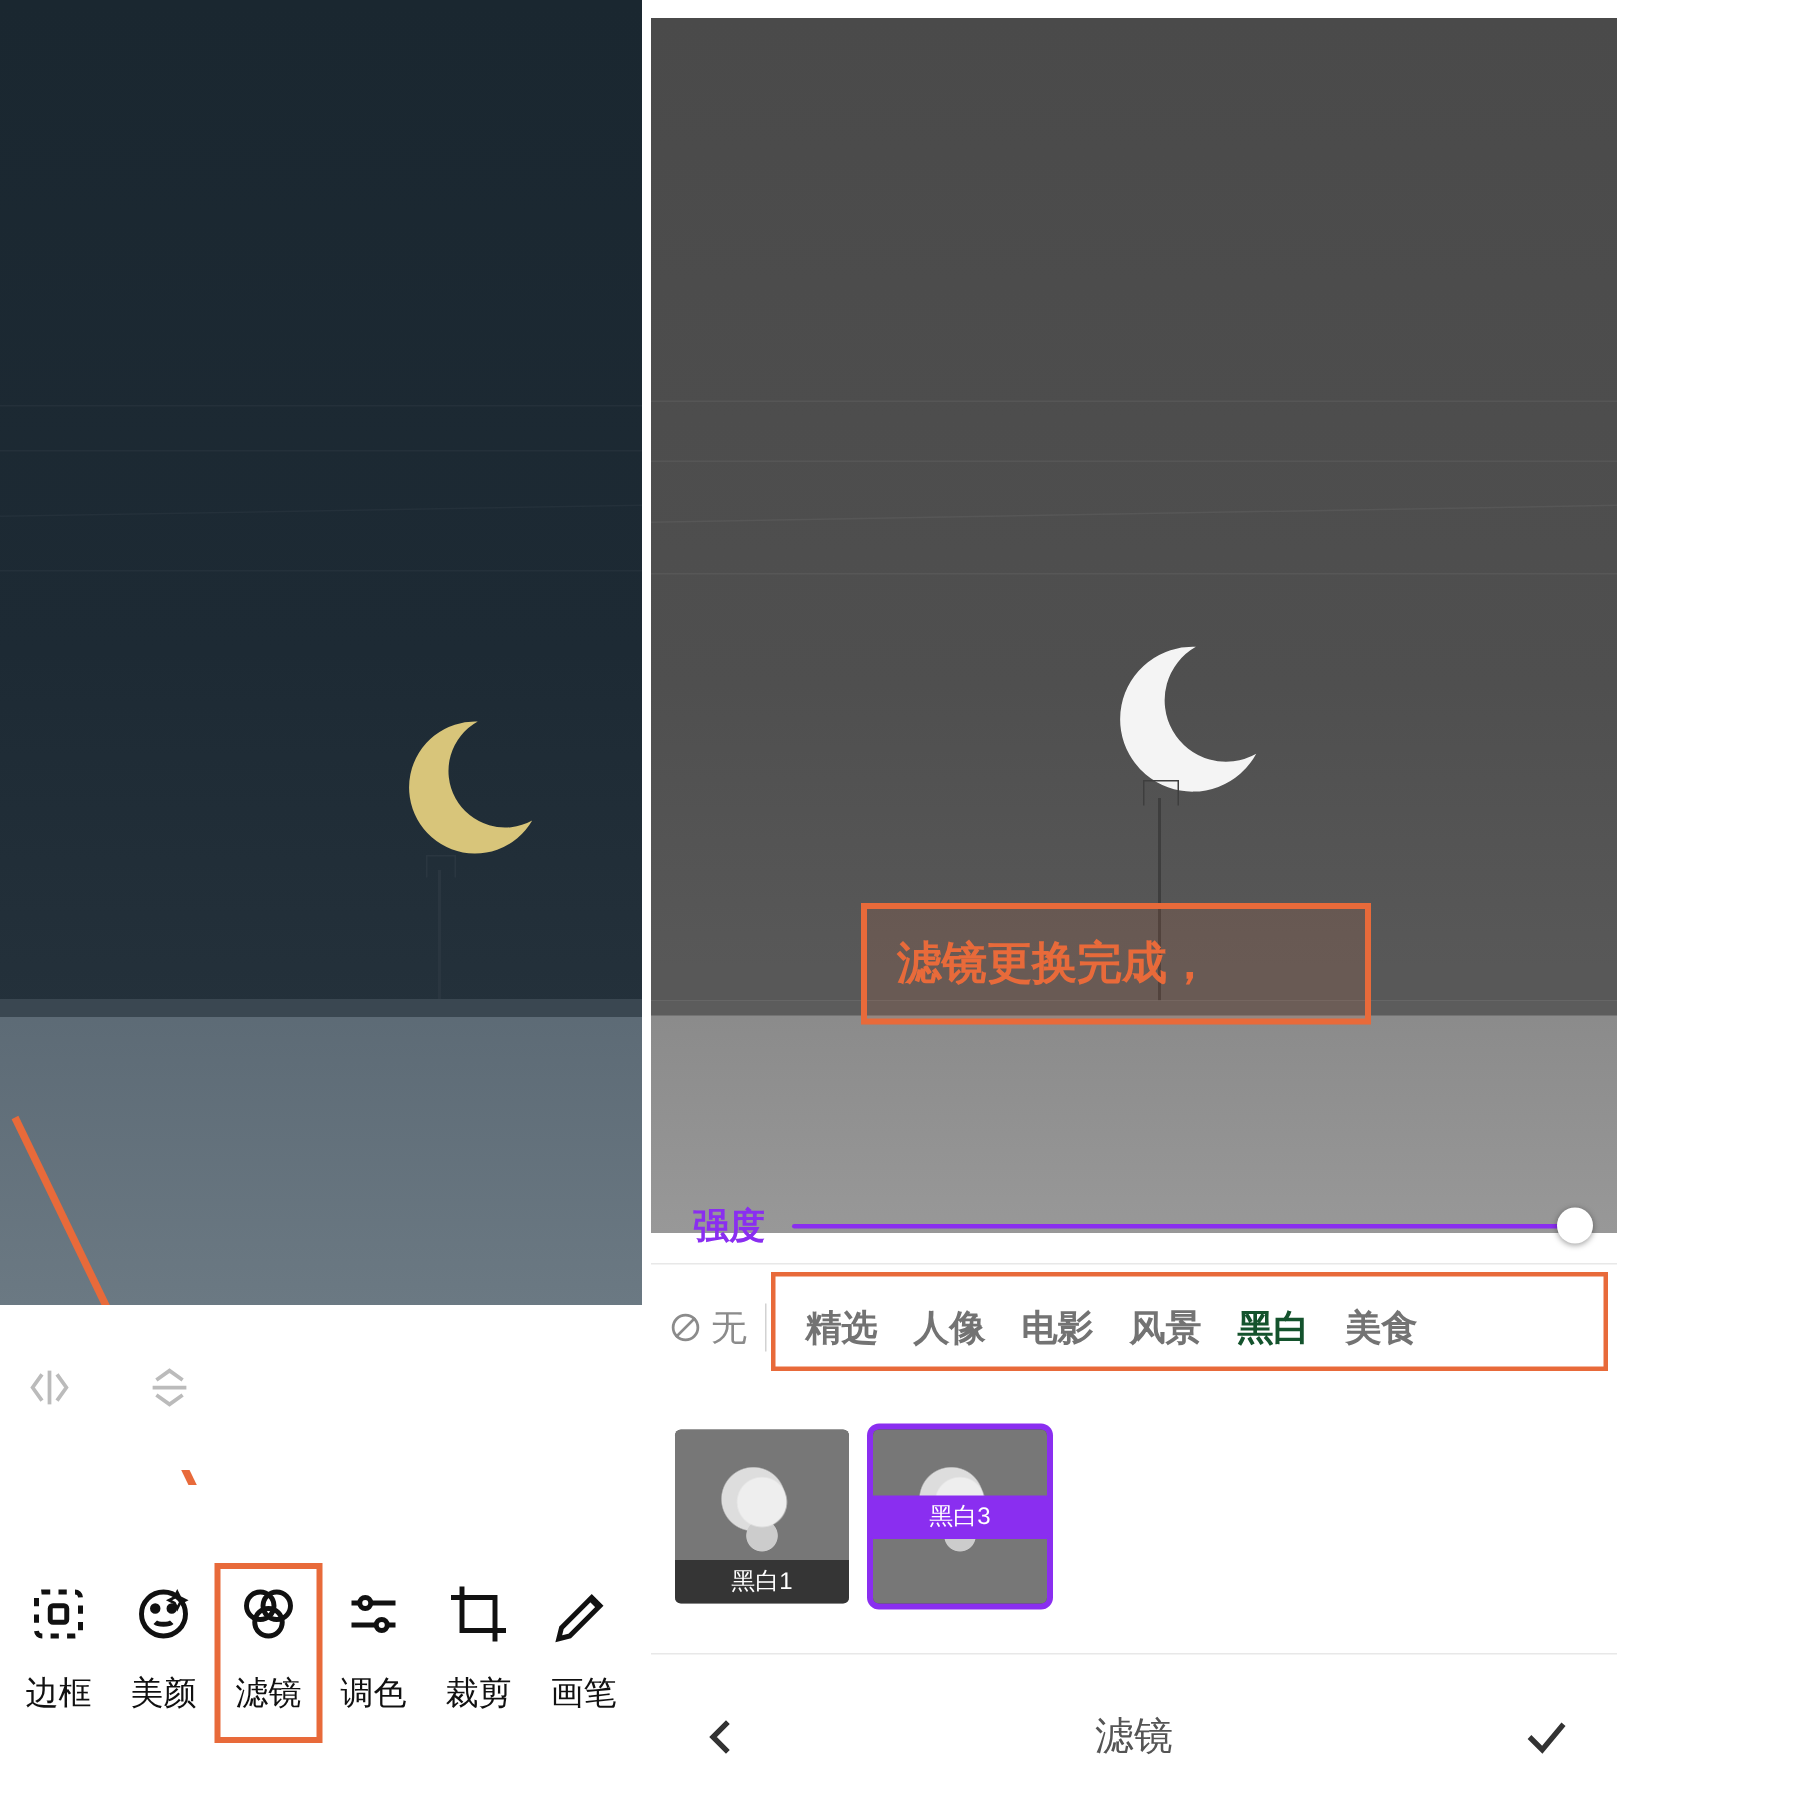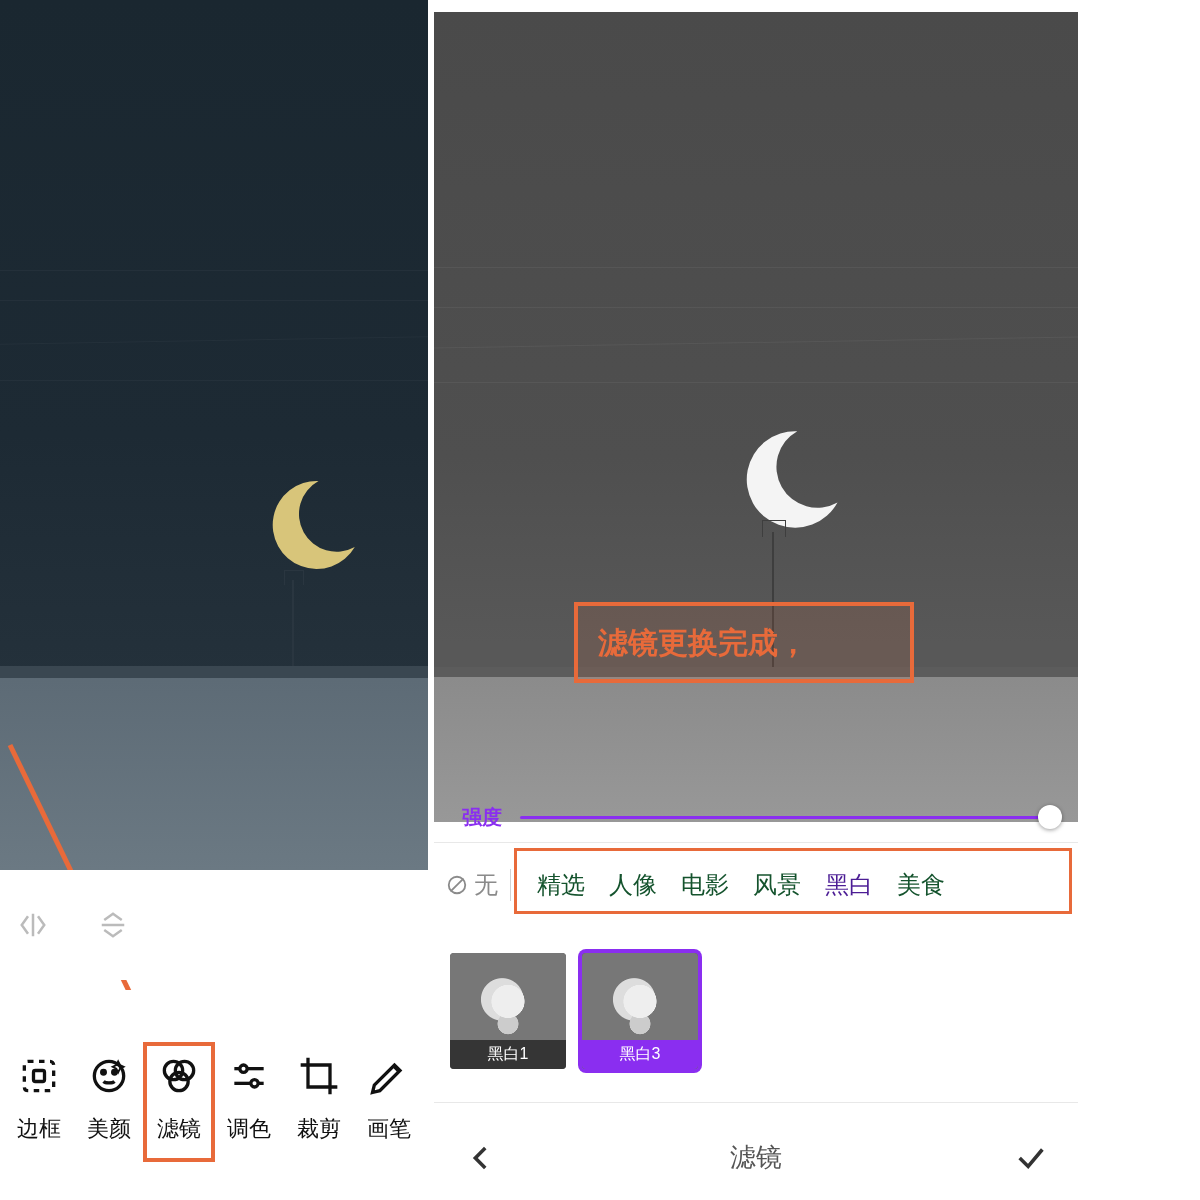--- a/index.html
+++ b/index.html
@@ -39,37 +39,37 @@
   .right-ground::before{ content:""; position:absolute; left:0; right:0; top:0; height:10px; background:#5c5c5c;}
   .moon-r { position:absolute; left:300px; top:410px; width:115px; height:115px; }
   .tower-r { position:absolute; left:338px; top:520px; width:2px; height:140px; background:#3e3e3e; }
   .tower-r::before{content:"";position:absolute;left:-10px;top:-12px;width:22px;height:16px;border:1px solid #3e3e3e;border-bottom:none;}
   .wireR{ position:absolute; left:0; right:0; height:1px; background:#5d5d5d; opacity:.6;}
   .wireR.w1{top:255px;} .wireR.w2{top:295px;} .wireR.w3{top:330px; transform:rotate(-1deg);} .wireR.w4{top:370px;}
 
   .callout { position:absolute; left:140px; top:590px; width:340px; padding:14px 20px; border:4px solid #e86a3a; background: rgba(232,106,58,0.12); color:#e86a3a; font-size:30px; font-weight:800; line-height:1.5; text-align:left; }
 
   .slider-bar { position:absolute; left:0; right:0; top:780px; height:50px; background:transparent; display:flex; align-items:center; padding:0 28px; gap:18px; }
-  .slider-label { color:#8a2ef0; font-size:20px; font-weight:700; }
+  .slider-label { color:#8a2ef0; font-size:24px; font-weight:700; }
   .slider-track { position:relative; flex:1; height:3px; background:#8a2ef0; border-radius:2px; }
   .slider-thumb { position:absolute; right:-12px; top:50%; transform:translateY(-50%); width:24px; height:24px; background:#fff; border-radius:50%; box-shadow:0 1px 4px rgba(0,0,0,.4); }
 
   .cats { position:absolute; left:0; right:0; top:830px; height:84px; background:#fff; display:flex; align-items:center; padding:0 12px; gap:20px; border-top:1px solid #e8e8e8;}
   .cat-none { display:flex; align-items:center; gap:6px; color:#8b8b8b; font-size:24px; padding-right:12px; border-right:1px solid #d2d2d2; margin-right:4px;}
   .cat-none .noico { width:22px; height:22px; }
-  .cat { color:#14532d; font-size:24px; font-weight:400; padding:2px 2px; }
-  .cat.active { color:#4c1d95; font-weight:400; }
+  .cat { color:#737373; font-size:24px; font-weight:700; padding:2px 2px; }
+  .cat.active { color:#14532d; font-weight:700; }
   .cats-hl { position:absolute; left:80px; top:836px; width:558px; height:66px; border:3px solid #e86a3a; pointer-events:none; }
 
   .thumbs { position:absolute; left:0; right:16px; top:924px; height:150px; background:#fff; display:flex; align-items:center; gap:16px; padding-left:16px;}
   .thumb { position:relative; width:116px; height:116px; background:#555; border-radius:4px; overflow:hidden; display:flex; align-items:flex-end; }
   .thumb .face { position:absolute; inset:0; background: radial-gradient(circle at 45% 40%, #ddd 0 22%, #777 23% 100%); }
   .thumb .face::after{content:"";position:absolute;left:20%;top:22%;width:60%;height:56%;background:radial-gradient(circle at 50% 35%, #eee 0 30%, transparent 31%), radial-gradient(circle at 50% 70%, #ccc 0 18%, transparent 19%);border-radius:50%;}
   .thumb .lbl { position:relative; z-index:2; width:100%; background:rgba(0,0,0,.55); color:#fff; font-size:16px; text-align:center; padding:4px 0; }
-  .thumb.sel { box-shadow:0 0 0 4px #8a2ef0; }
+  .thumb.sel { box-shadow:0 0 0 4px #8a2ef0;align-items:center; }
   .thumb.sel .lbl { background:#8a2ef0; }
 
   .bottombar { position:absolute; left:0; right:0; bottom:0; height:110px; background:#fff; border-top:1px solid #e8e8e8; display:flex; align-items:center; justify-content:space-between; padding:0 30px;}
   .bottombar .title { font-size:26px; color:#555; font-weight:500;}
   .chev, .check { width:34px; height:34px; color:#333; }
 
 </style>
 </head>
 <body>
 

